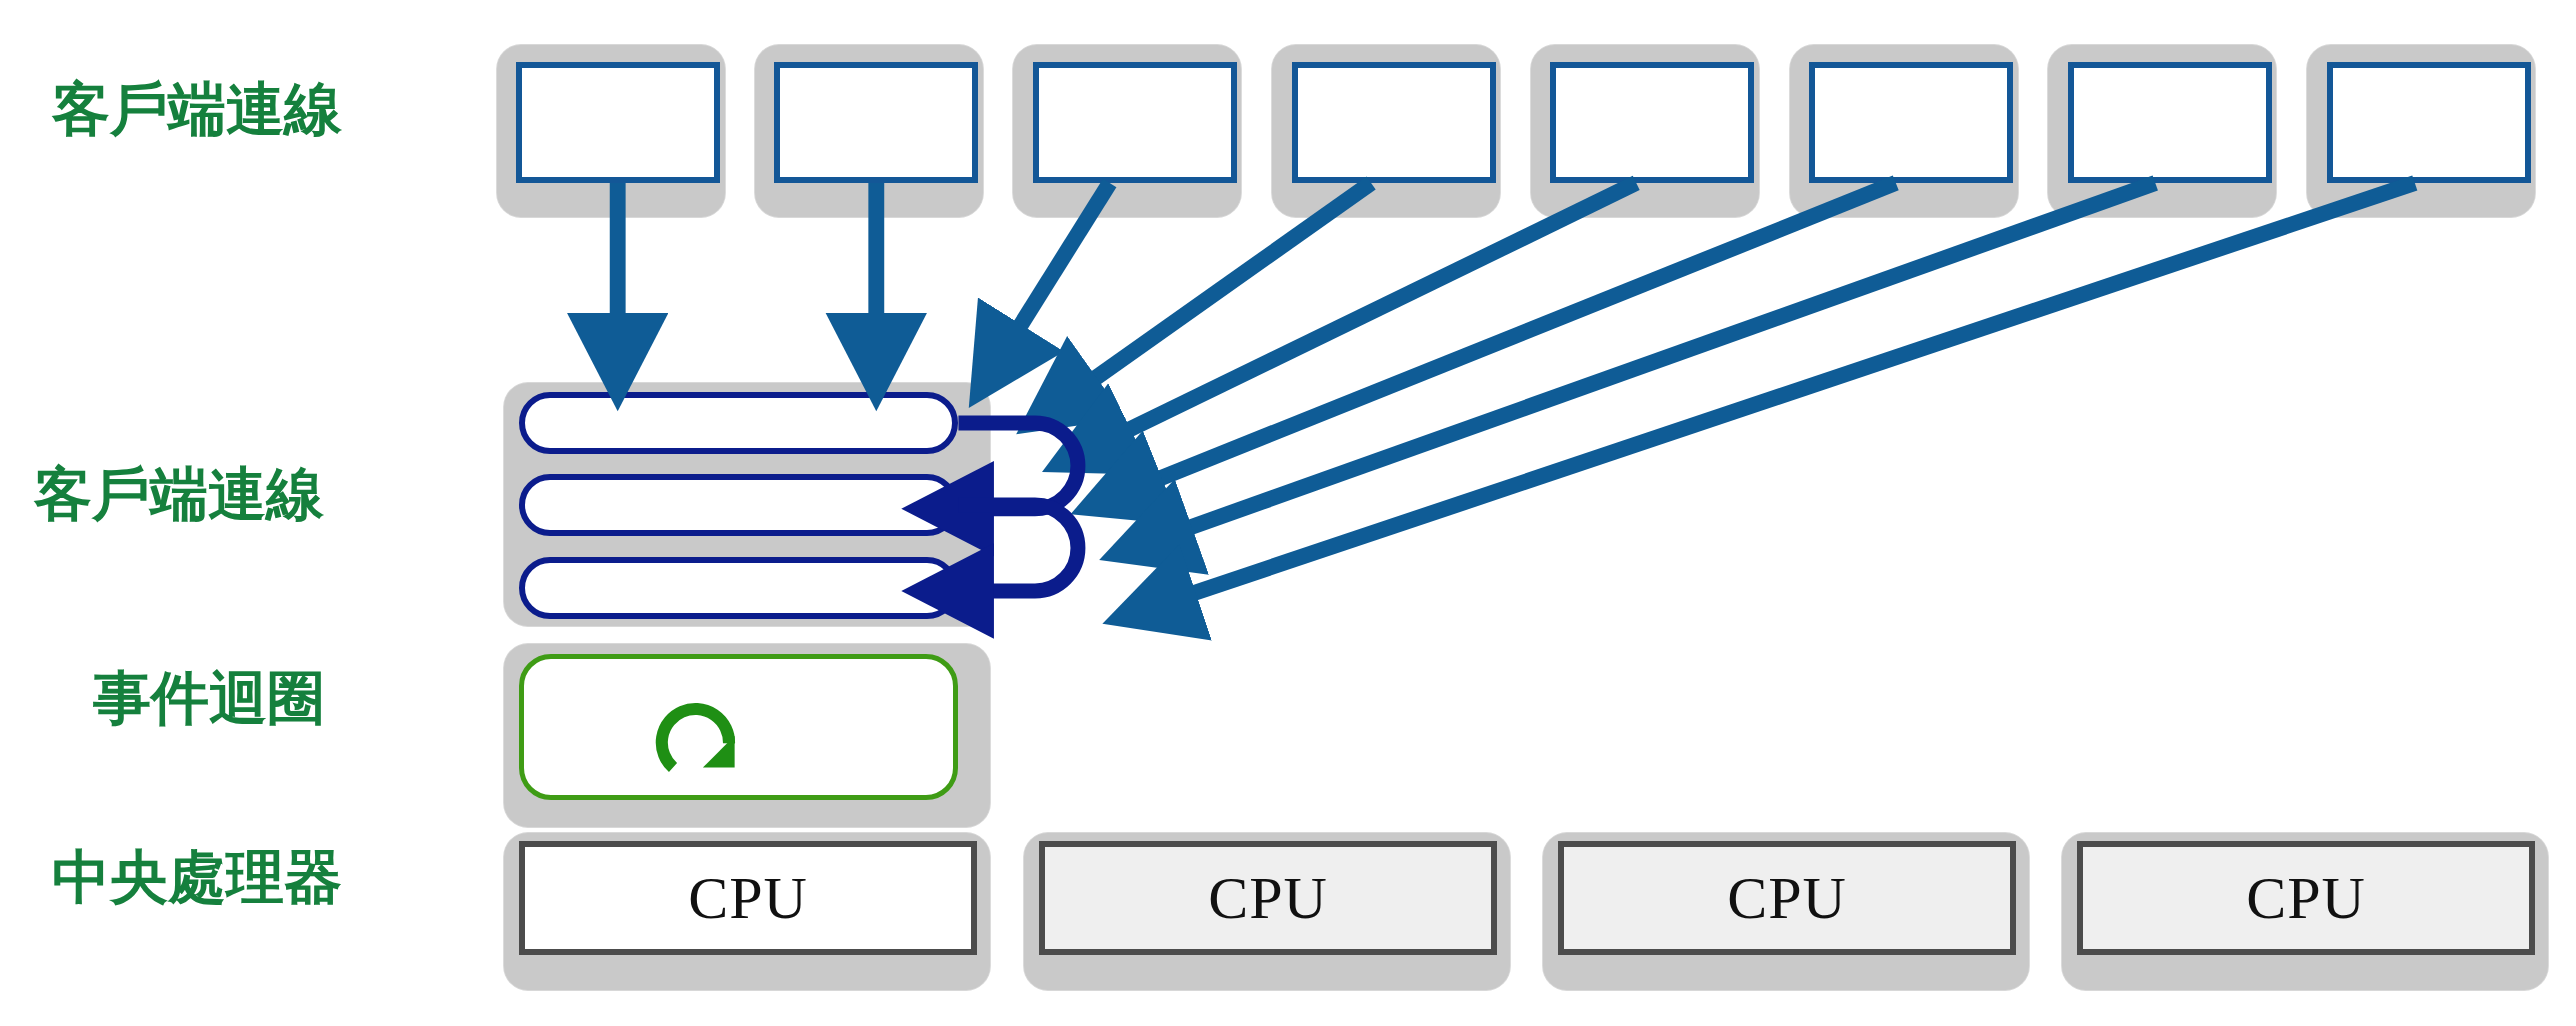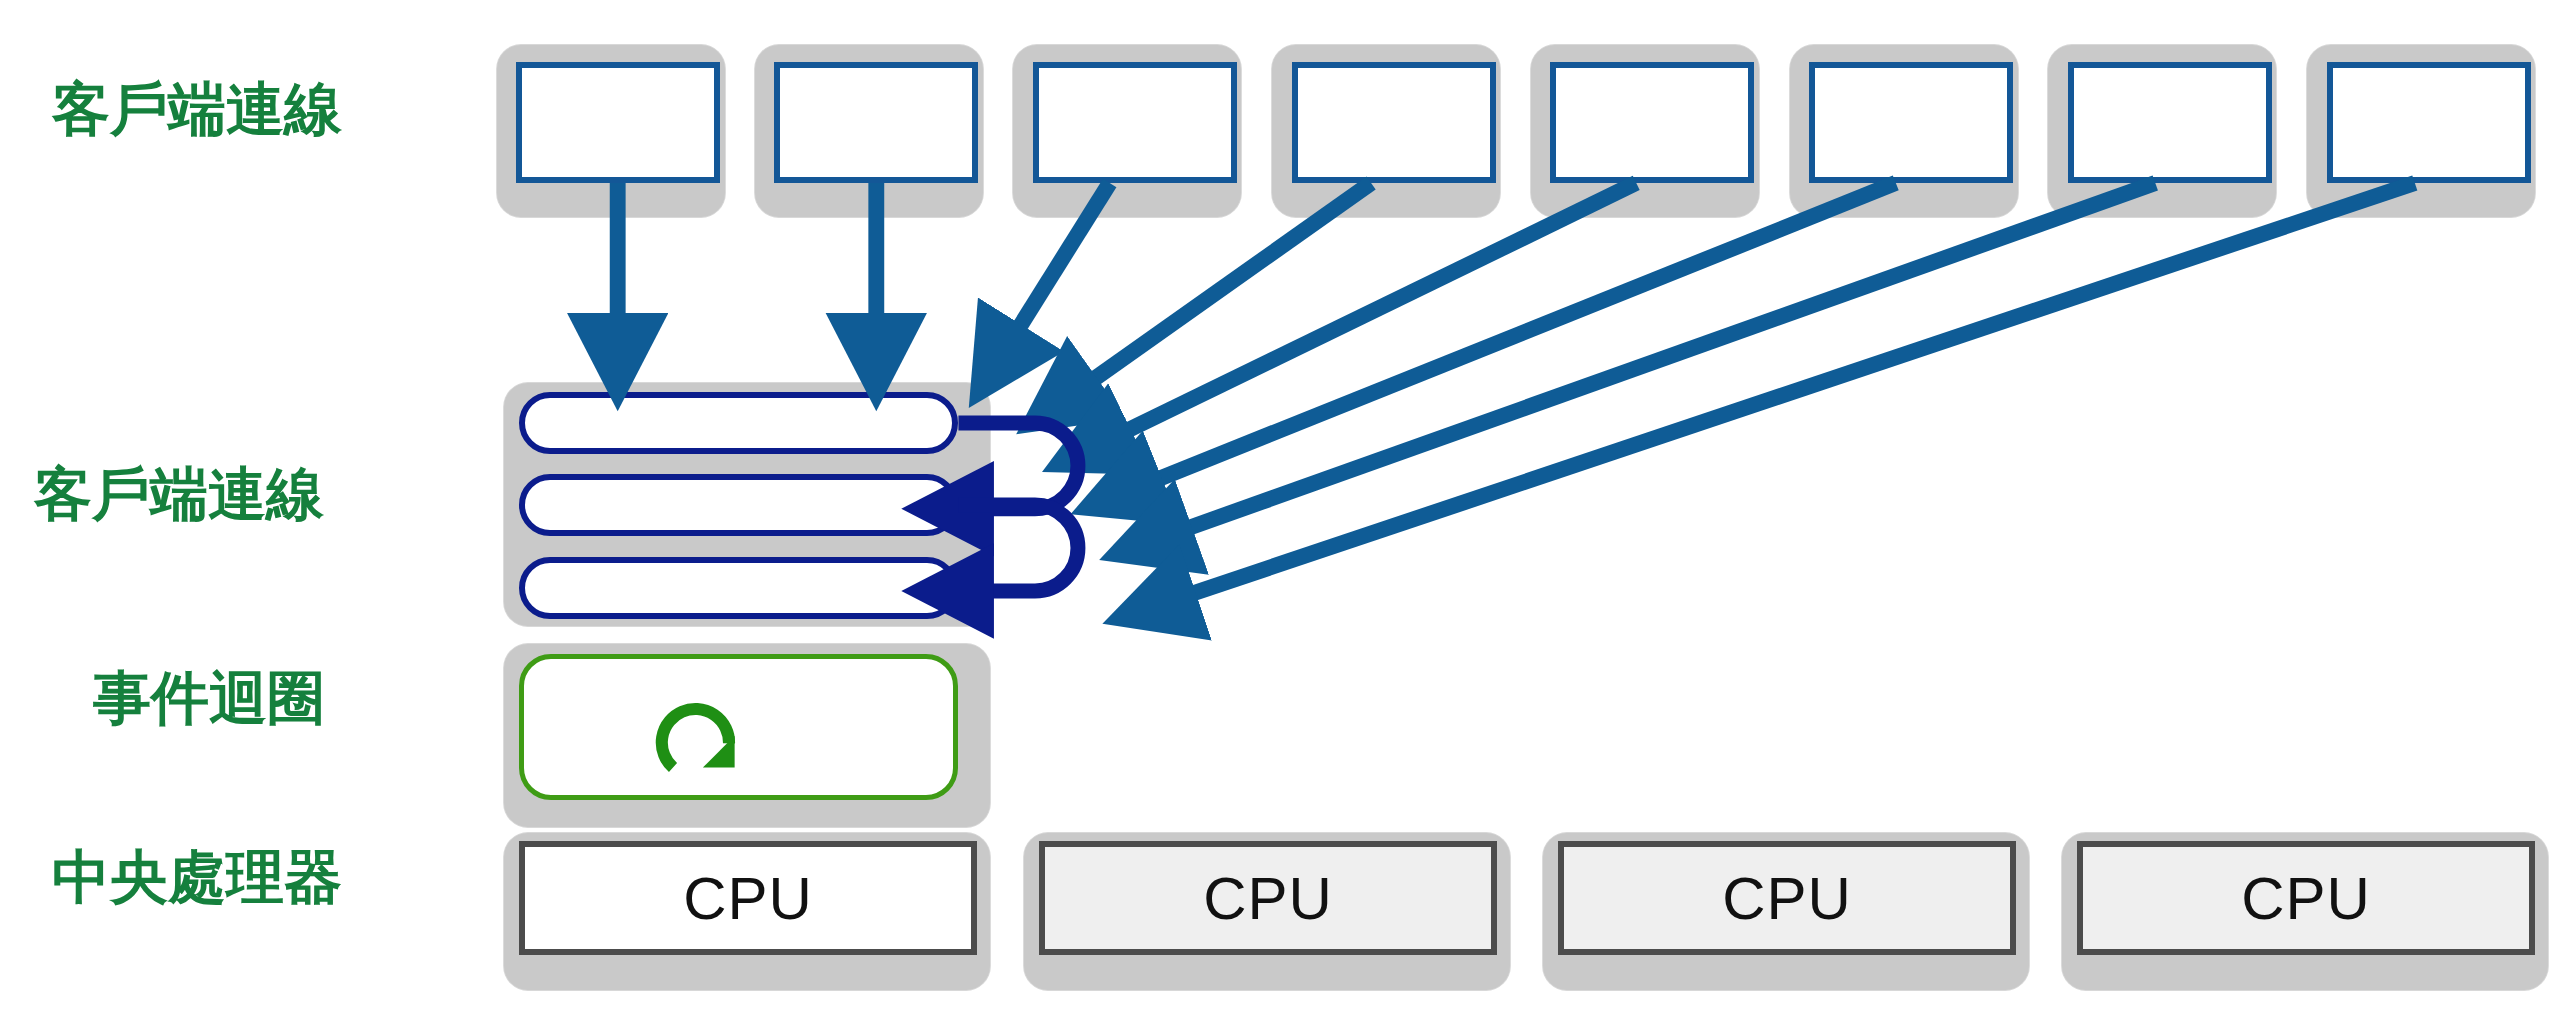--- a/index.html
+++ b/index.html
@@ -72,20 +72,21 @@
     position: absolute;
     border: 6.5px solid #4c4c4c;
     box-sizing: border-box;
     display: flex;
     align-items: center;
     justify-content: center;
     font-size: 60px;
     color: #111111;
     font-weight: 400;
     letter-spacing: 0.9px;
+    font-family: Liberation Serif, serif;
   }
 
   
   #arrows {
     position: absolute;
     left: 0;
     top: 0;
     width: 2576px;
     height: 1026px;
     pointer-events: none;

